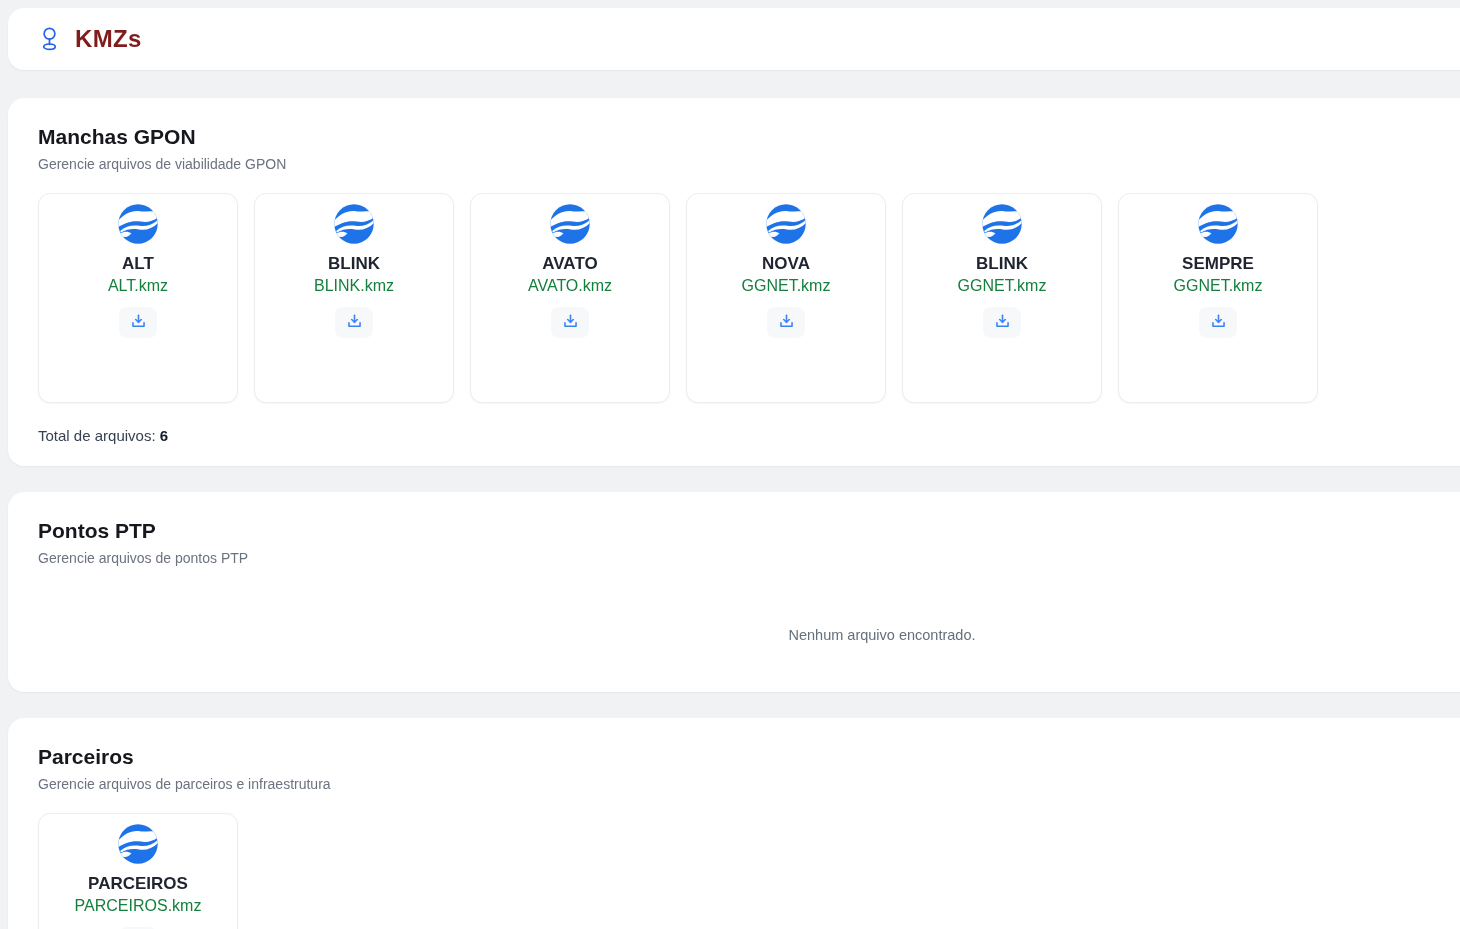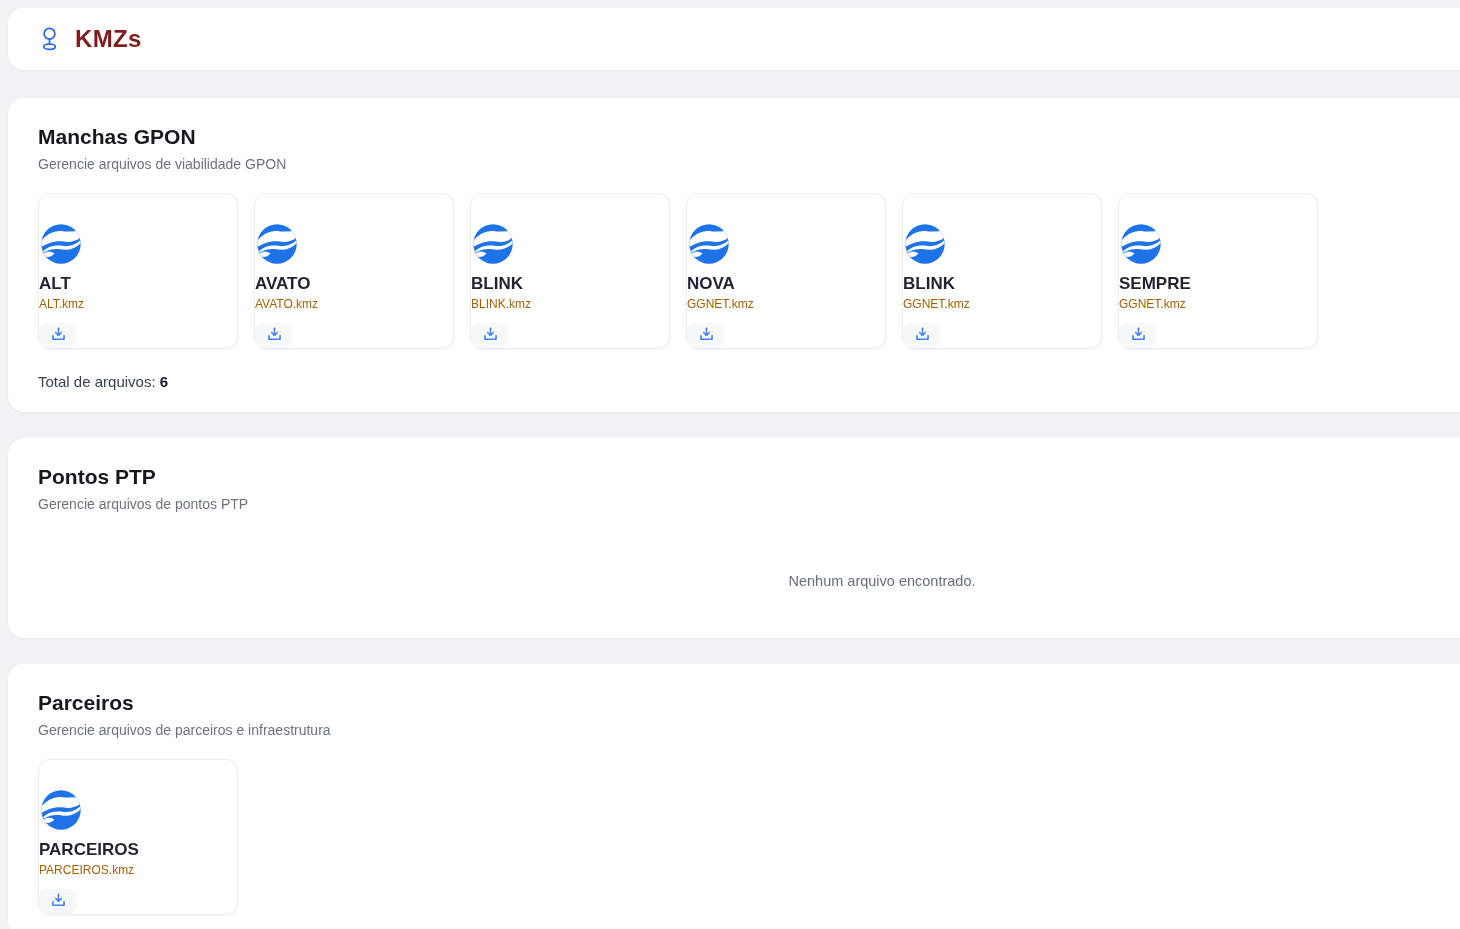--- a/index.html
+++ b/index.html
@@ -61,45 +61,46 @@
     line-height: 21px;
     color: #6b7280;
   }
   .grid {
     display: flex;
     gap: 16px;
     margin-top: 18px;
   }
   .file-card {
     width: 200px;
-    height: 156px;
+    height: 210px;
     box-sizing: border-box;
     background: #fff;
     border: 1px solid #ebedf0;
     border-radius: 12px;
     box-shadow: 0 1px 2px rgba(16,24,40,.04);
     display: flex;
     flex-direction: column;
-    padding-top: 28px;
+    align-items: center;
+    padding-top: 8px;
   }
   .earth-icon svg {
     width: 44px;
     height: 44px;
     display: block;
   }
   .file-name {
     margin-top: 8px;
     font-size: 17px;
     font-weight: bold;
     color: #1f2430;
   }
   .file-filename {
     margin-top: 3px;
-    font-size: 12px;
-    color: #a16207;
+    font-size: 16px;
+    color: #15803d;
   }
   .dl-btn {
     margin-top: 12px;
     width: 38px;
     height: 31px;
     border: none;
     border-radius: 8px;
     background: #f7f8fa;
     display: flex;
     align-items: center;
@@ -179,51 +180,51 @@
                 </clipPath>
         </defs>
         <circle cx="24" cy="24" r="21.5" fill="#1e73e8"></circle>
         <g clip-path="url(#earth-clip)" fill="#ffffff">
           <path d="M1 22 C8 13 17 8.6 26 10 C33 11 39 8.5 47 11.5 L47 16 C41 21 34 22.6 27 21.4 C17 19.8 8 23.5 1 28.5 Z"></path>
           <path d="M48 17 C42 24 34 27.4 25.5 26 C17.5 24.7 10.5 26.6 4.5 31.5 L5.5 33.2 C11.5 29.6 18 28.8 25 30 C33.5 31.4 41.5 28.2 47.5 21 Z"></path>
           <path d="M5 34.5 C8.5 31.8 13.2 31.8 16.8 34.2 C14 38.5 8.8 39.2 5.3 36.8 Z"></path>
         </g>
       </svg>
     </span>
+    <div class="file-name">BLINK</div>
+    <div class="file-filename">BLINK.kmz</div>
+    <button class="dl-btn">
+      <span>
+        <svg width="19" height="19" viewBox="0 0 24 24" fill="none" stroke="#3b82f6" stroke-width="2" stroke-linecap="round" stroke-linejoin="round">
+          <line x1="12" y1="4" x2="12" y2="13"></line>
+          <polyline points="8.5,9.5 12,13 15.5,9.5"></polyline>
+          <path d="M5 13.5 V18 H19 V13.5"></path>
+        </svg>
+      </span>
+    </button>
+  </div>
+
+  <div class="file-card">
+    <span class="earth-icon">
+      <svg viewBox="0 0 48 48">
+        <defs>
+          <clipPath id="earth-clip">
+                  <circle cx="24" cy="24" r="21.5"></circle>
+                </clipPath>
+        </defs>
+        <circle cx="24" cy="24" r="21.5" fill="#1e73e8"></circle>
+        <g clip-path="url(#earth-clip)" fill="#ffffff">
+          <path d="M1 22 C8 13 17 8.6 26 10 C33 11 39 8.5 47 11.5 L47 16 C41 21 34 22.6 27 21.4 C17 19.8 8 23.5 1 28.5 Z"></path>
+          <path d="M48 17 C42 24 34 27.4 25.5 26 C17.5 24.7 10.5 26.6 4.5 31.5 L5.5 33.2 C11.5 29.6 18 28.8 25 30 C33.5 31.4 41.5 28.2 47.5 21 Z"></path>
+          <path d="M5 34.5 C8.5 31.8 13.2 31.8 16.8 34.2 C14 38.5 8.8 39.2 5.3 36.8 Z"></path>
+        </g>
+      </svg>
+    </span>
     <div class="file-name">AVATO</div>
     <div class="file-filename">AVATO.kmz</div>
-    <button class="dl-btn">
-      <span>
-        <svg width="19" height="19" viewBox="0 0 24 24" fill="none" stroke="#3b82f6" stroke-width="2" stroke-linecap="round" stroke-linejoin="round">
-          <line x1="12" y1="4" x2="12" y2="13"></line>
-          <polyline points="8.5,9.5 12,13 15.5,9.5"></polyline>
-          <path d="M5 13.5 V18 H19 V13.5"></path>
-        </svg>
-      </span>
-    </button>
-  </div>
-
-  <div class="file-card">
-    <span class="earth-icon">
-      <svg viewBox="0 0 48 48">
-        <defs>
-          <clipPath id="earth-clip">
-                  <circle cx="24" cy="24" r="21.5"></circle>
-                </clipPath>
-        </defs>
-        <circle cx="24" cy="24" r="21.5" fill="#1e73e8"></circle>
-        <g clip-path="url(#earth-clip)" fill="#ffffff">
-          <path d="M1 22 C8 13 17 8.6 26 10 C33 11 39 8.5 47 11.5 L47 16 C41 21 34 22.6 27 21.4 C17 19.8 8 23.5 1 28.5 Z"></path>
-          <path d="M48 17 C42 24 34 27.4 25.5 26 C17.5 24.7 10.5 26.6 4.5 31.5 L5.5 33.2 C11.5 29.6 18 28.8 25 30 C33.5 31.4 41.5 28.2 47.5 21 Z"></path>
-          <path d="M5 34.5 C8.5 31.8 13.2 31.8 16.8 34.2 C14 38.5 8.8 39.2 5.3 36.8 Z"></path>
-        </g>
-      </svg>
-    </span>
-    <div class="file-name">BLINK</div>
-    <div class="file-filename">BLINK.kmz</div>
     <button class="dl-btn">
       <span>
         <svg width="19" height="19" viewBox="0 0 24 24" fill="none" stroke="#3b82f6" stroke-width="2" stroke-linecap="round" stroke-linejoin="round">
           <line x1="12" y1="4" x2="12" y2="13"></line>
           <polyline points="8.5,9.5 12,13 15.5,9.5"></polyline>
           <path d="M5 13.5 V18 H19 V13.5"></path>
         </svg>
       </span>
     </button>
   </div>

